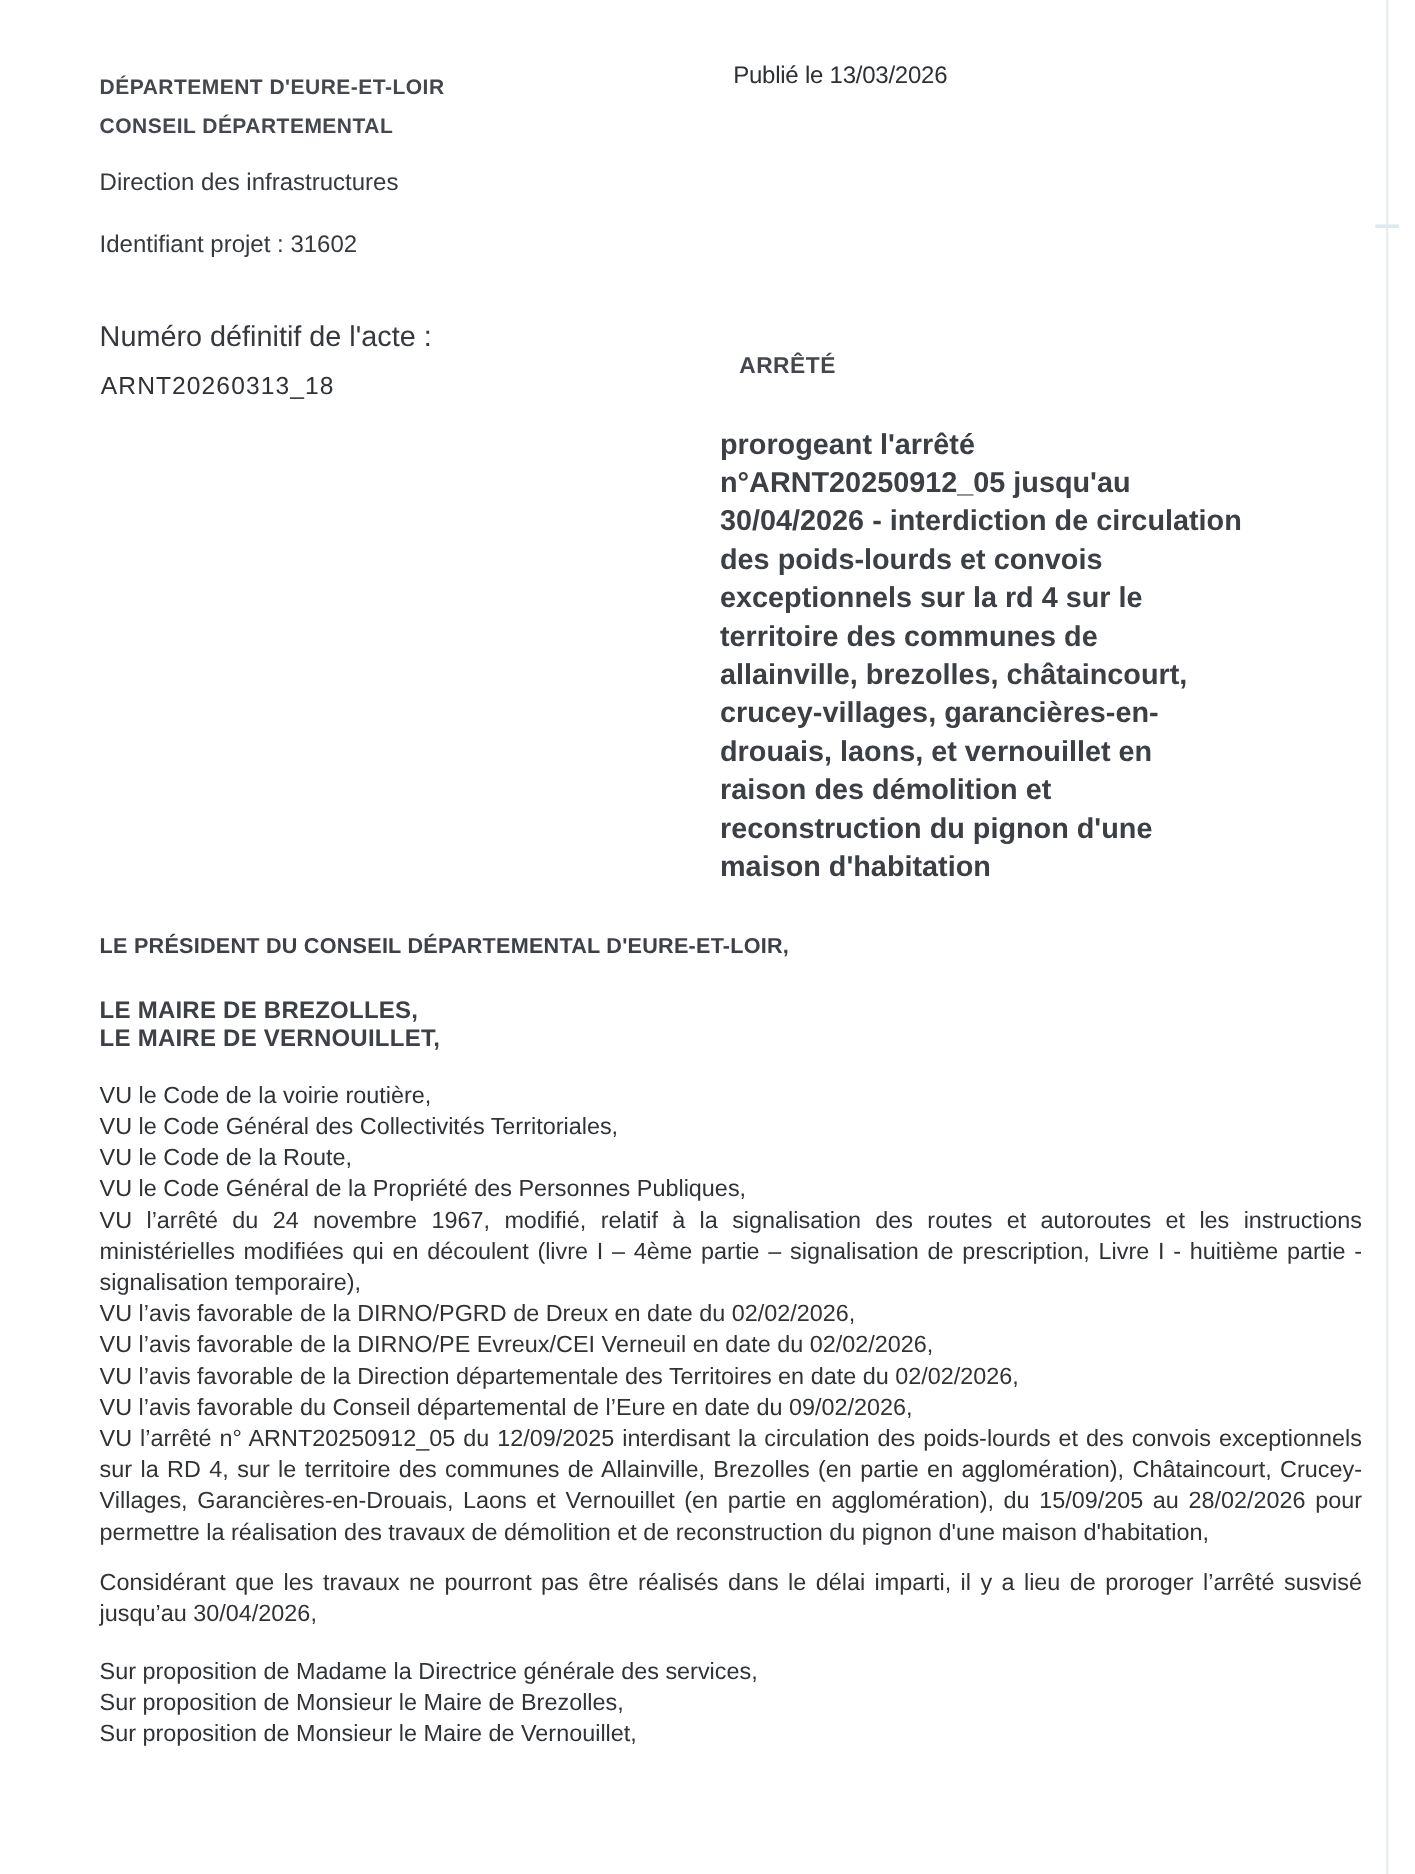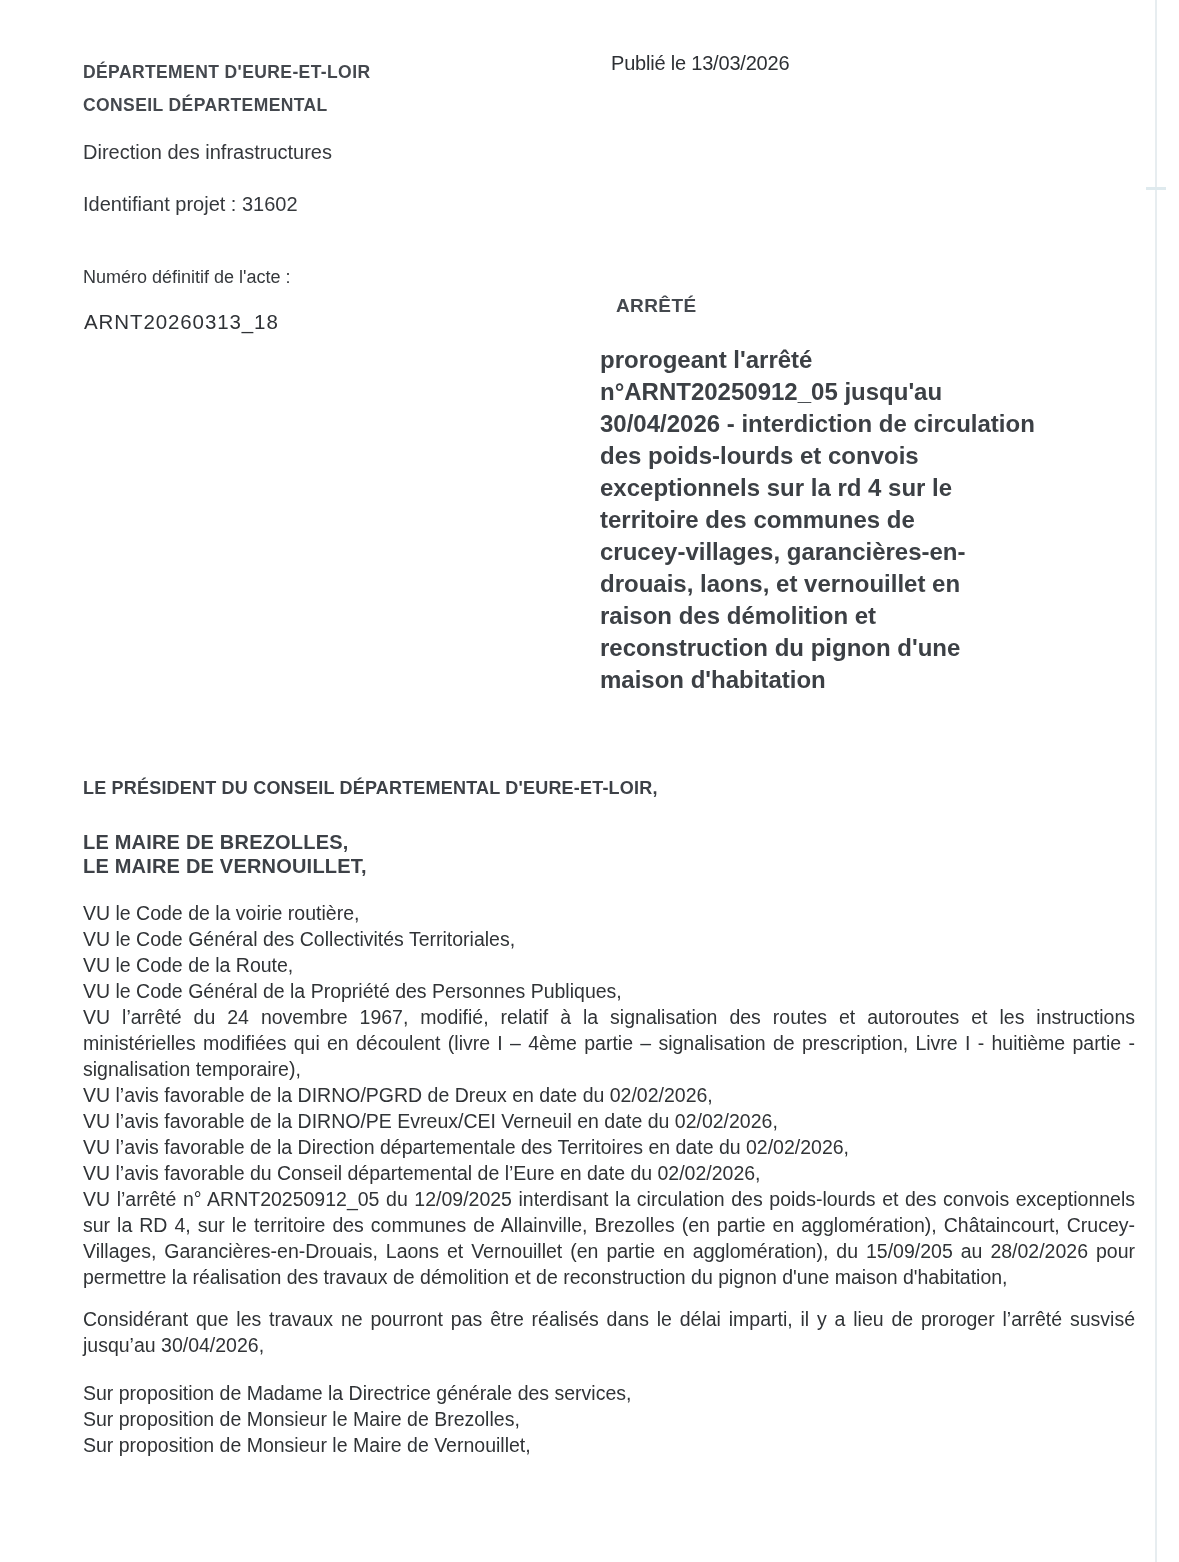--- a/index.html
+++ b/index.html
@@ -30,32 +30,32 @@
     position:absolute; left:83px; top:56px;
     font-weight:bold; font-size:17.5px; line-height:33px;
     letter-spacing:.4px; color:#44484e;
   }
   .published {
     position:absolute; left:611px; top:52px;
     font-size:20px; letter-spacing:-.2px; color:#2d3034;
   }
   .direction { position:absolute; left:83px; top:141px; font-size:20px; }
   .project   { position:absolute; left:83px; top:193px; font-size:20px; }
-  .act-label { position:absolute; left:83px; top:267px; font-size:18px; }
+  .act-label { position:absolute; left:83px; top:267px; font-size:24px; }
   .act-number{
     position:absolute; left:84px; top:310px;
     font-size:20.5px; letter-spacing:.9px; color:#2f3236;
   }
   
   .decree-heading {
     position:absolute; left:600px; top:295px;
     font-weight:bold; font-size:19px; letter-spacing:.4px; color:#44484e;margin-left:16px;
   }
   .decree-title {
-    position:absolute; left:600px; top:344px; width:500px;
+    position:absolute; left:600px; top:355px; width:500px;
     font-weight:bold; font-size:24px; line-height:32px; color:#3c4045;
   }
   
   .main {
     position:absolute; left:83px; top:776px; width:1052px;
     font-size:19.5px; line-height:26px; color:#303336;
   }
   .issuer {
     font-weight:bold; font-size:18px; line-height:24px;
     letter-spacing:.2px; color:#3d4147; margin:0 0 30px 0;
@@ -95,20 +95,21 @@
 
   <div class="decree-heading">ARRÊTÉ</div>
 
   <div class="decree-title">
     <div>prorogeant l'arrêté</div>
     <div>n°ARNT20250912_05 jusqu'au</div>
     <div>30/04/2026 - interdiction de circulation</div>
     <div>des poids-lourds et convois</div>
     <div>exceptionnels sur la rd 4 sur le</div>
     <div>territoire des communes de</div>
+    <div>allainville, brezolles, châtaincourt,</div>
     <div>crucey-villages, garancières-en-</div>
     <div>drouais, laons, et vernouillet en</div>
     <div>raison des démolition et</div>
     <div>reconstruction du pignon d'une</div>
     <div>maison d'habitation</div>
   </div>
 
   <div class="main">
 
     <p class="issuer">LE PRÉSIDENT DU CONSEIL DÉPARTEMENTAL D'EURE-ET-LOIR,</p>
@@ -120,21 +121,21 @@
 
     <div>
       <p class="para">VU le Code de la voirie routière,</p>
       <p class="para">VU le Code Général des Collectivités Territoriales,</p>
       <p class="para">VU le Code de la Route,</p>
       <p class="para">VU le Code Général de la Propriété des Personnes Publiques,</p>
       <p class="para justify">VU l’arrêté du 24 novembre 1967, modifié, relatif à la signalisation des routes et autoroutes et les instructions ministérielles modifiées qui en découlent (livre I – 4ème partie – signalisation de prescription, Livre I - huitième partie - signalisation temporaire),</p>
       <p class="para">VU l’avis favorable de la DIRNO/PGRD de Dreux en date du 02/02/2026,</p>
       <p class="para">VU l’avis favorable de la DIRNO/PE Evreux/CEI Verneuil en date du 02/02/2026,</p>
       <p class="para">VU l’avis favorable de la Direction départementale des Territoires en date du 02/02/2026,</p>
-      <p class="para">VU l’avis favorable du Conseil départemental de l’Eure en date du 02/02/2026,</p>
+      <p class="para">VU l’avis favorable du Conseil départemental de l’Eure en date du 09/02/2026,</p>
       <p class="para justify">VU l’arrêté n° ARNT20250912_05 du 12/09/2025 interdisant la circulation des poids-lourds et des convois exceptionnels sur la RD 4, sur le territoire des communes de Allainville, Brezolles (en partie en agglomération), Châtaincourt, Crucey-Villages, Garancières-en-Drouais, Laons et Vernouillet (en partie en agglomération), du 15/09/205 au 28/02/2026 pour permettre la réalisation des travaux de démolition et de reconstruction du pignon d'une maison d'habitation,</p>
     </div>
 
     <p class="para justify considerant">Considérant que les travaux ne pourront pas être réalisés dans le délai imparti, il y a lieu de proroger l’arrêté susvisé jusqu’au 30/04/2026,</p>
 
     <div>
       <p class="para">Sur proposition de Madame la Directrice générale des services,</p>
       <p class="para">Sur proposition de Monsieur le Maire de Brezolles,</p>
       <p class="para">Sur proposition de Monsieur le Maire de Vernouillet,</p>
     </div>

